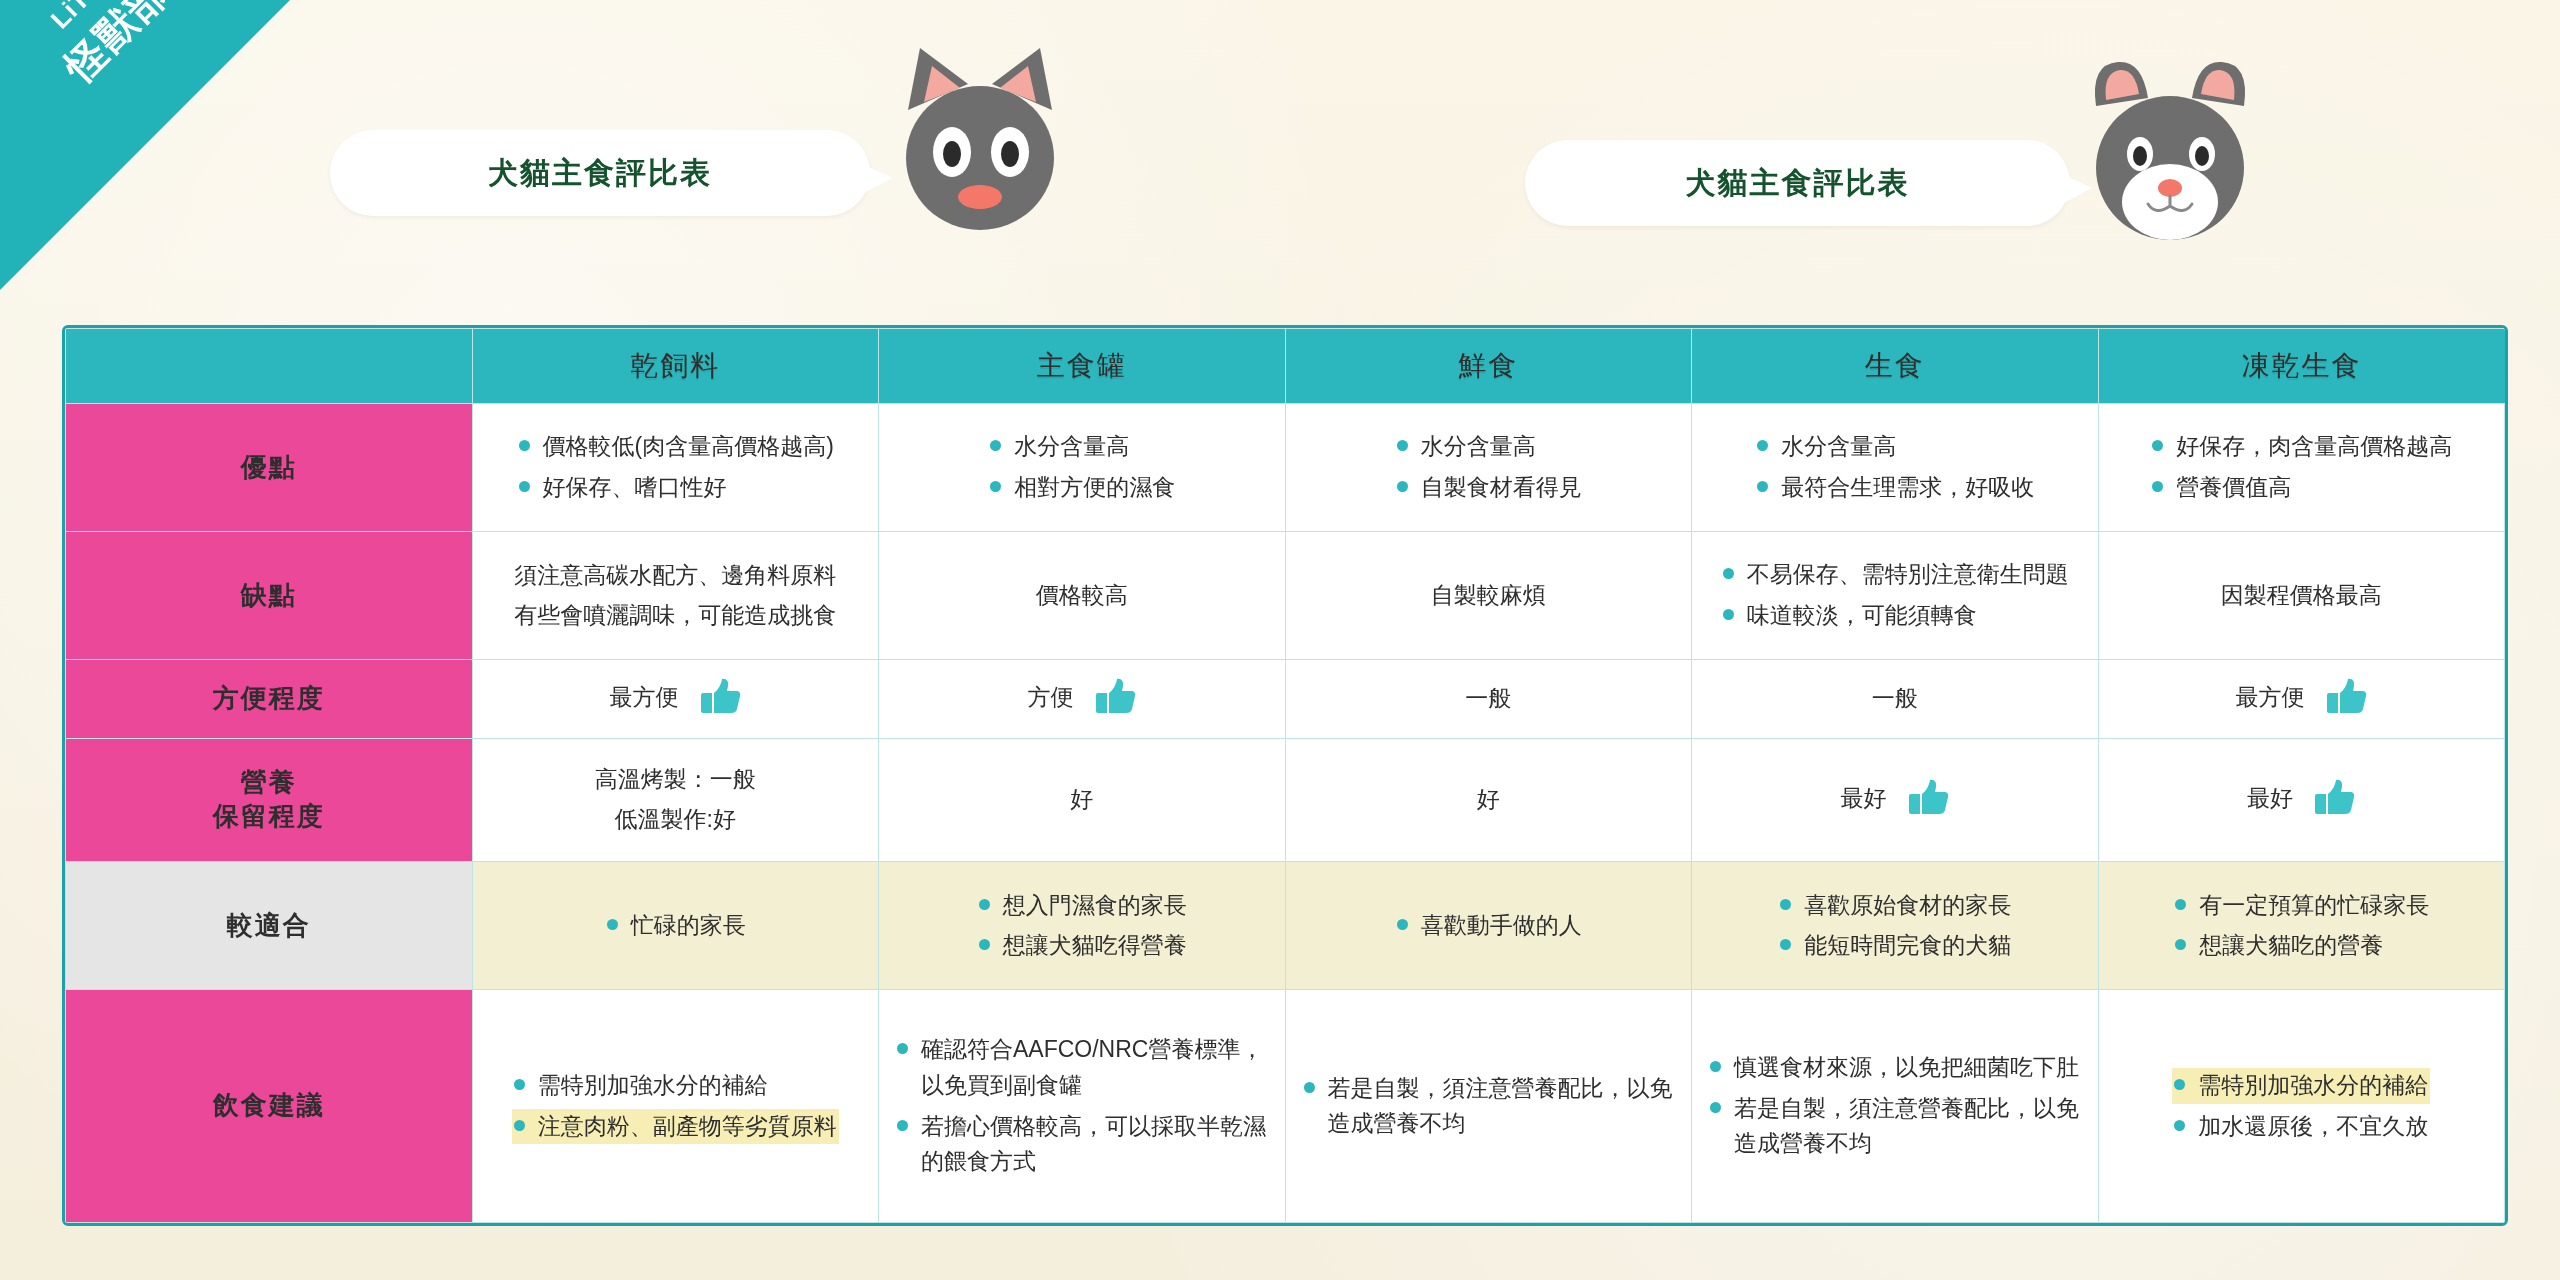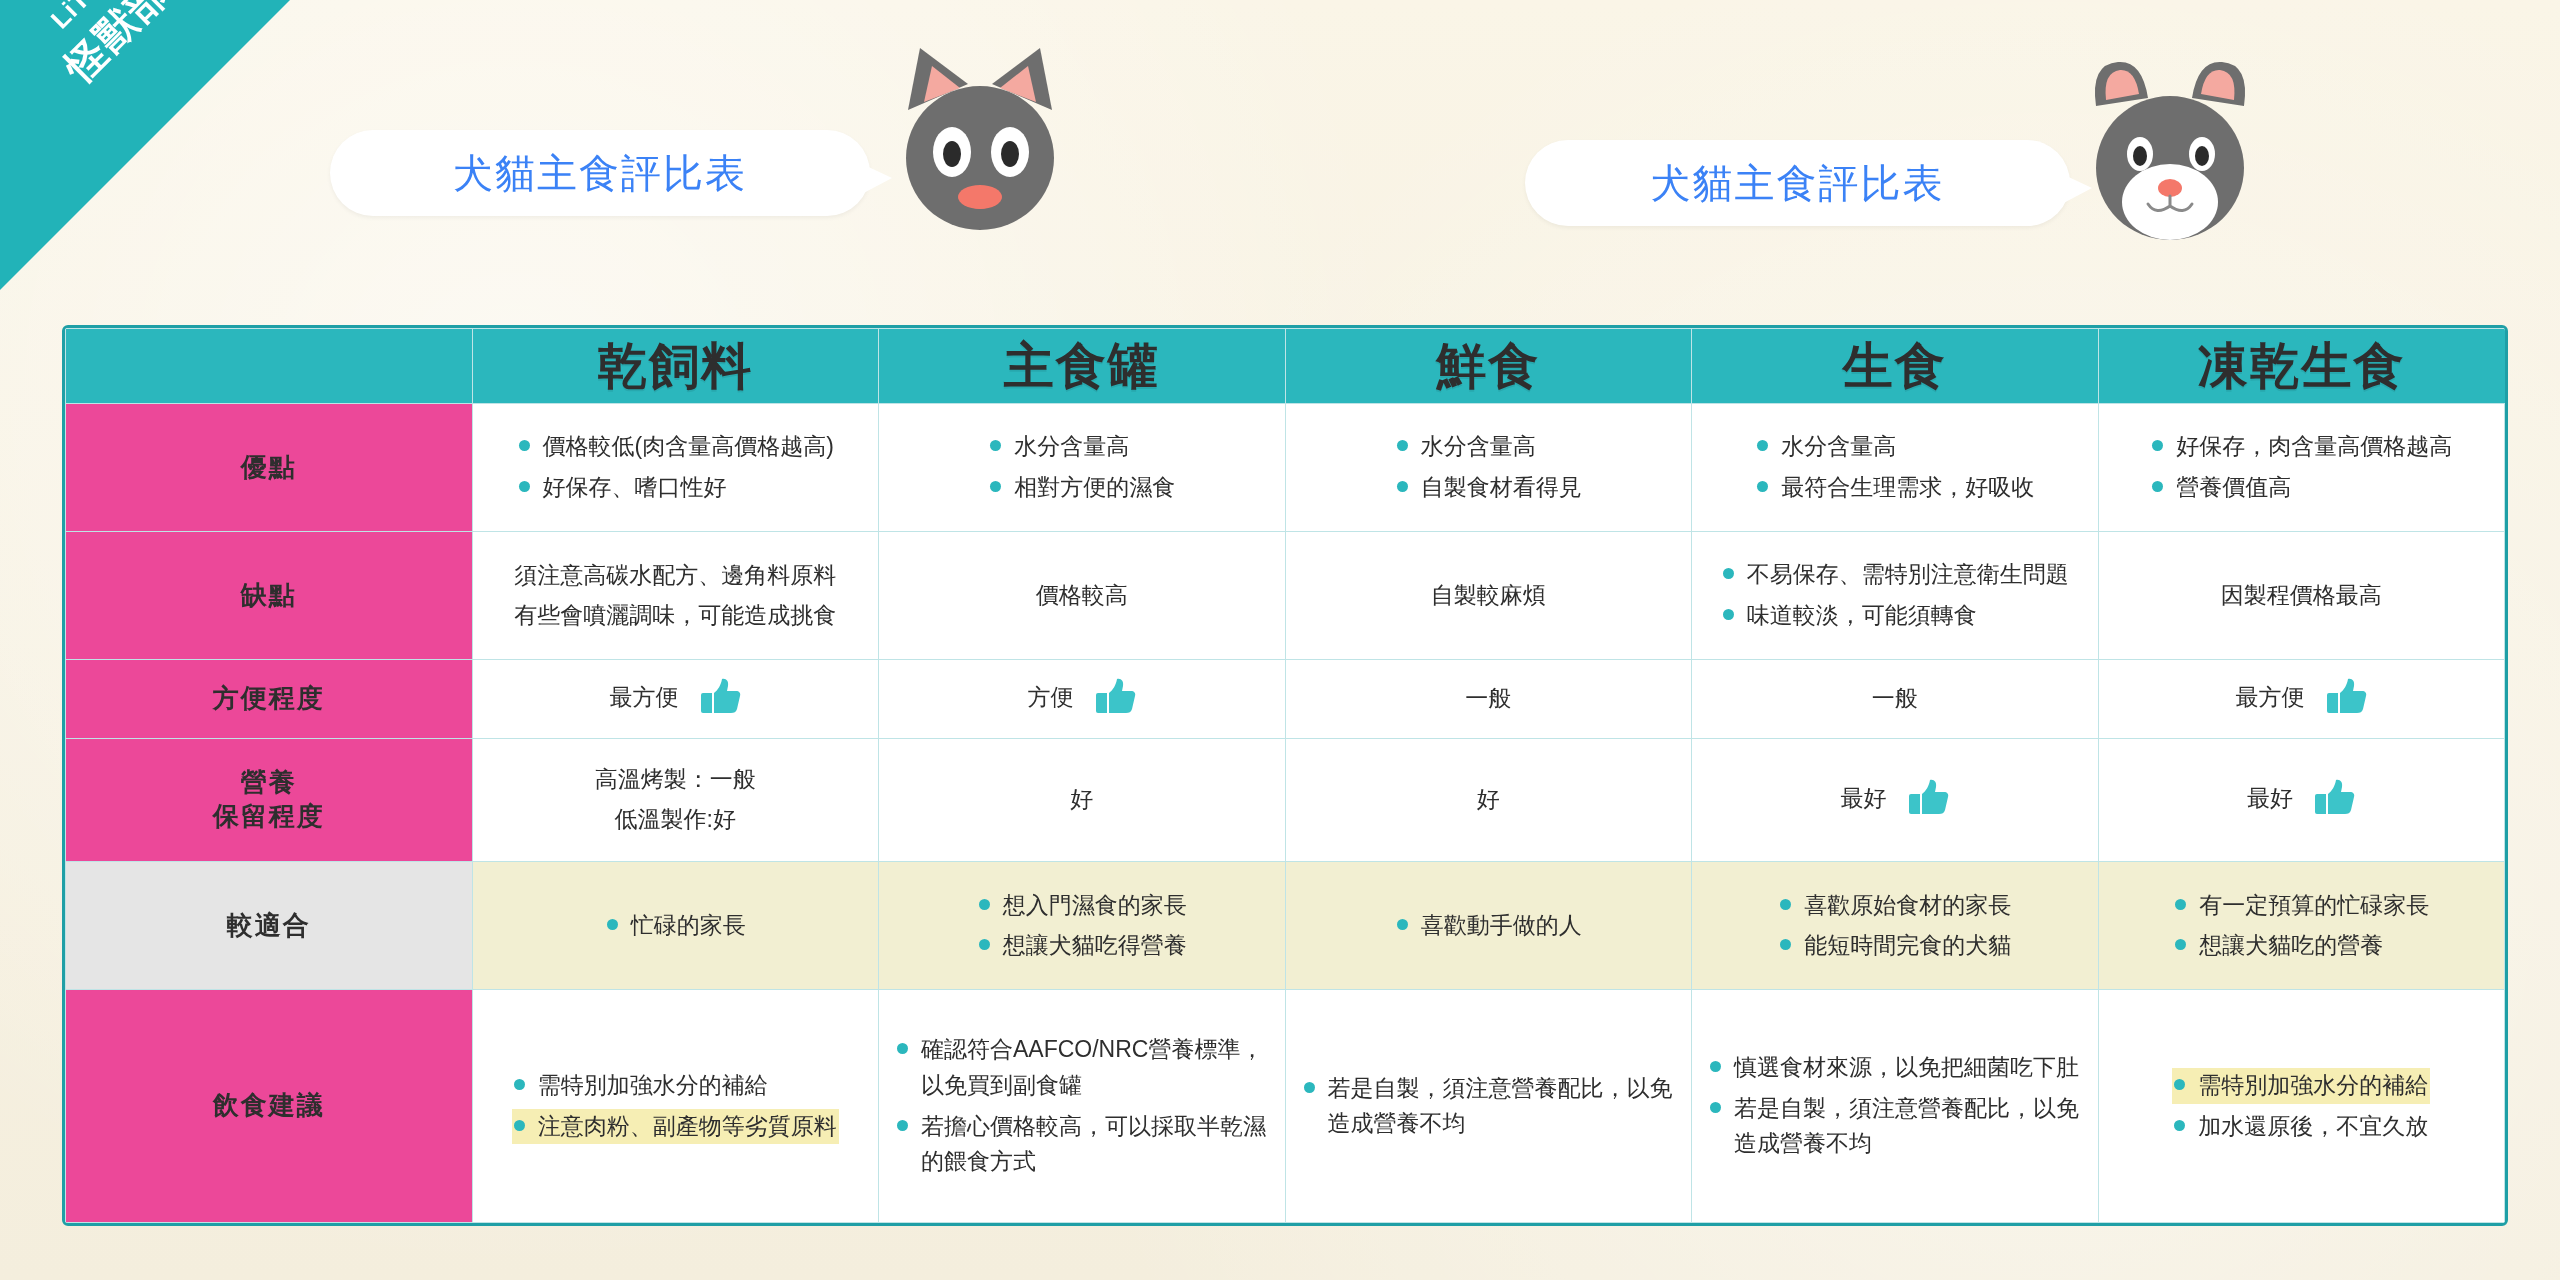--- a/index.html
+++ b/index.html
@@ -66,23 +66,23 @@
   }
 
   
   .bubble {
     position: absolute;
     background: #ffffff;
     border-radius: 60px;
     display: flex;
     align-items: center;
     justify-content: center;
-    font-size: 40px;
-    font-weight: normal;
-    color: #3b82f6;
+    font-size: 30px;
+    font-weight: bold;
+    color: #14532d;
     letter-spacing: 2px;
     box-shadow: 0 2px 4px rgba(0,0,0,0.05);
     z-index: 4;
   }
   .bubble::after {
     content: "";
     position: absolute;
     right: -22px;
     bottom: 20px;
     width: 0; height: 0;
@@ -119,22 +119,22 @@
   table.cmp td, table.cmp th {
     border: 1px solid #bfe4e6;
     vertical-align: middle;
     text-align: center;
     color: #2e2e2e;
   }
   
   thead th {
     background: #2bb7bd;
     color: #ffffff;
-    font-size: 50px;
-    font-weight: bold;
+    font-size: 28px;
+    font-weight: normal;
     letter-spacing: 2px;
     height: 72px;
     border: none;
     border-right: 1px solid #54c6cb;
     text-shadow: 0 2px 0 rgba(0,0,0,0.08);
   }
   thead th:last-child { border-right: none; margin-top: 21px; }
   thead th.corner {
     background: #2bb7bd;
   }

